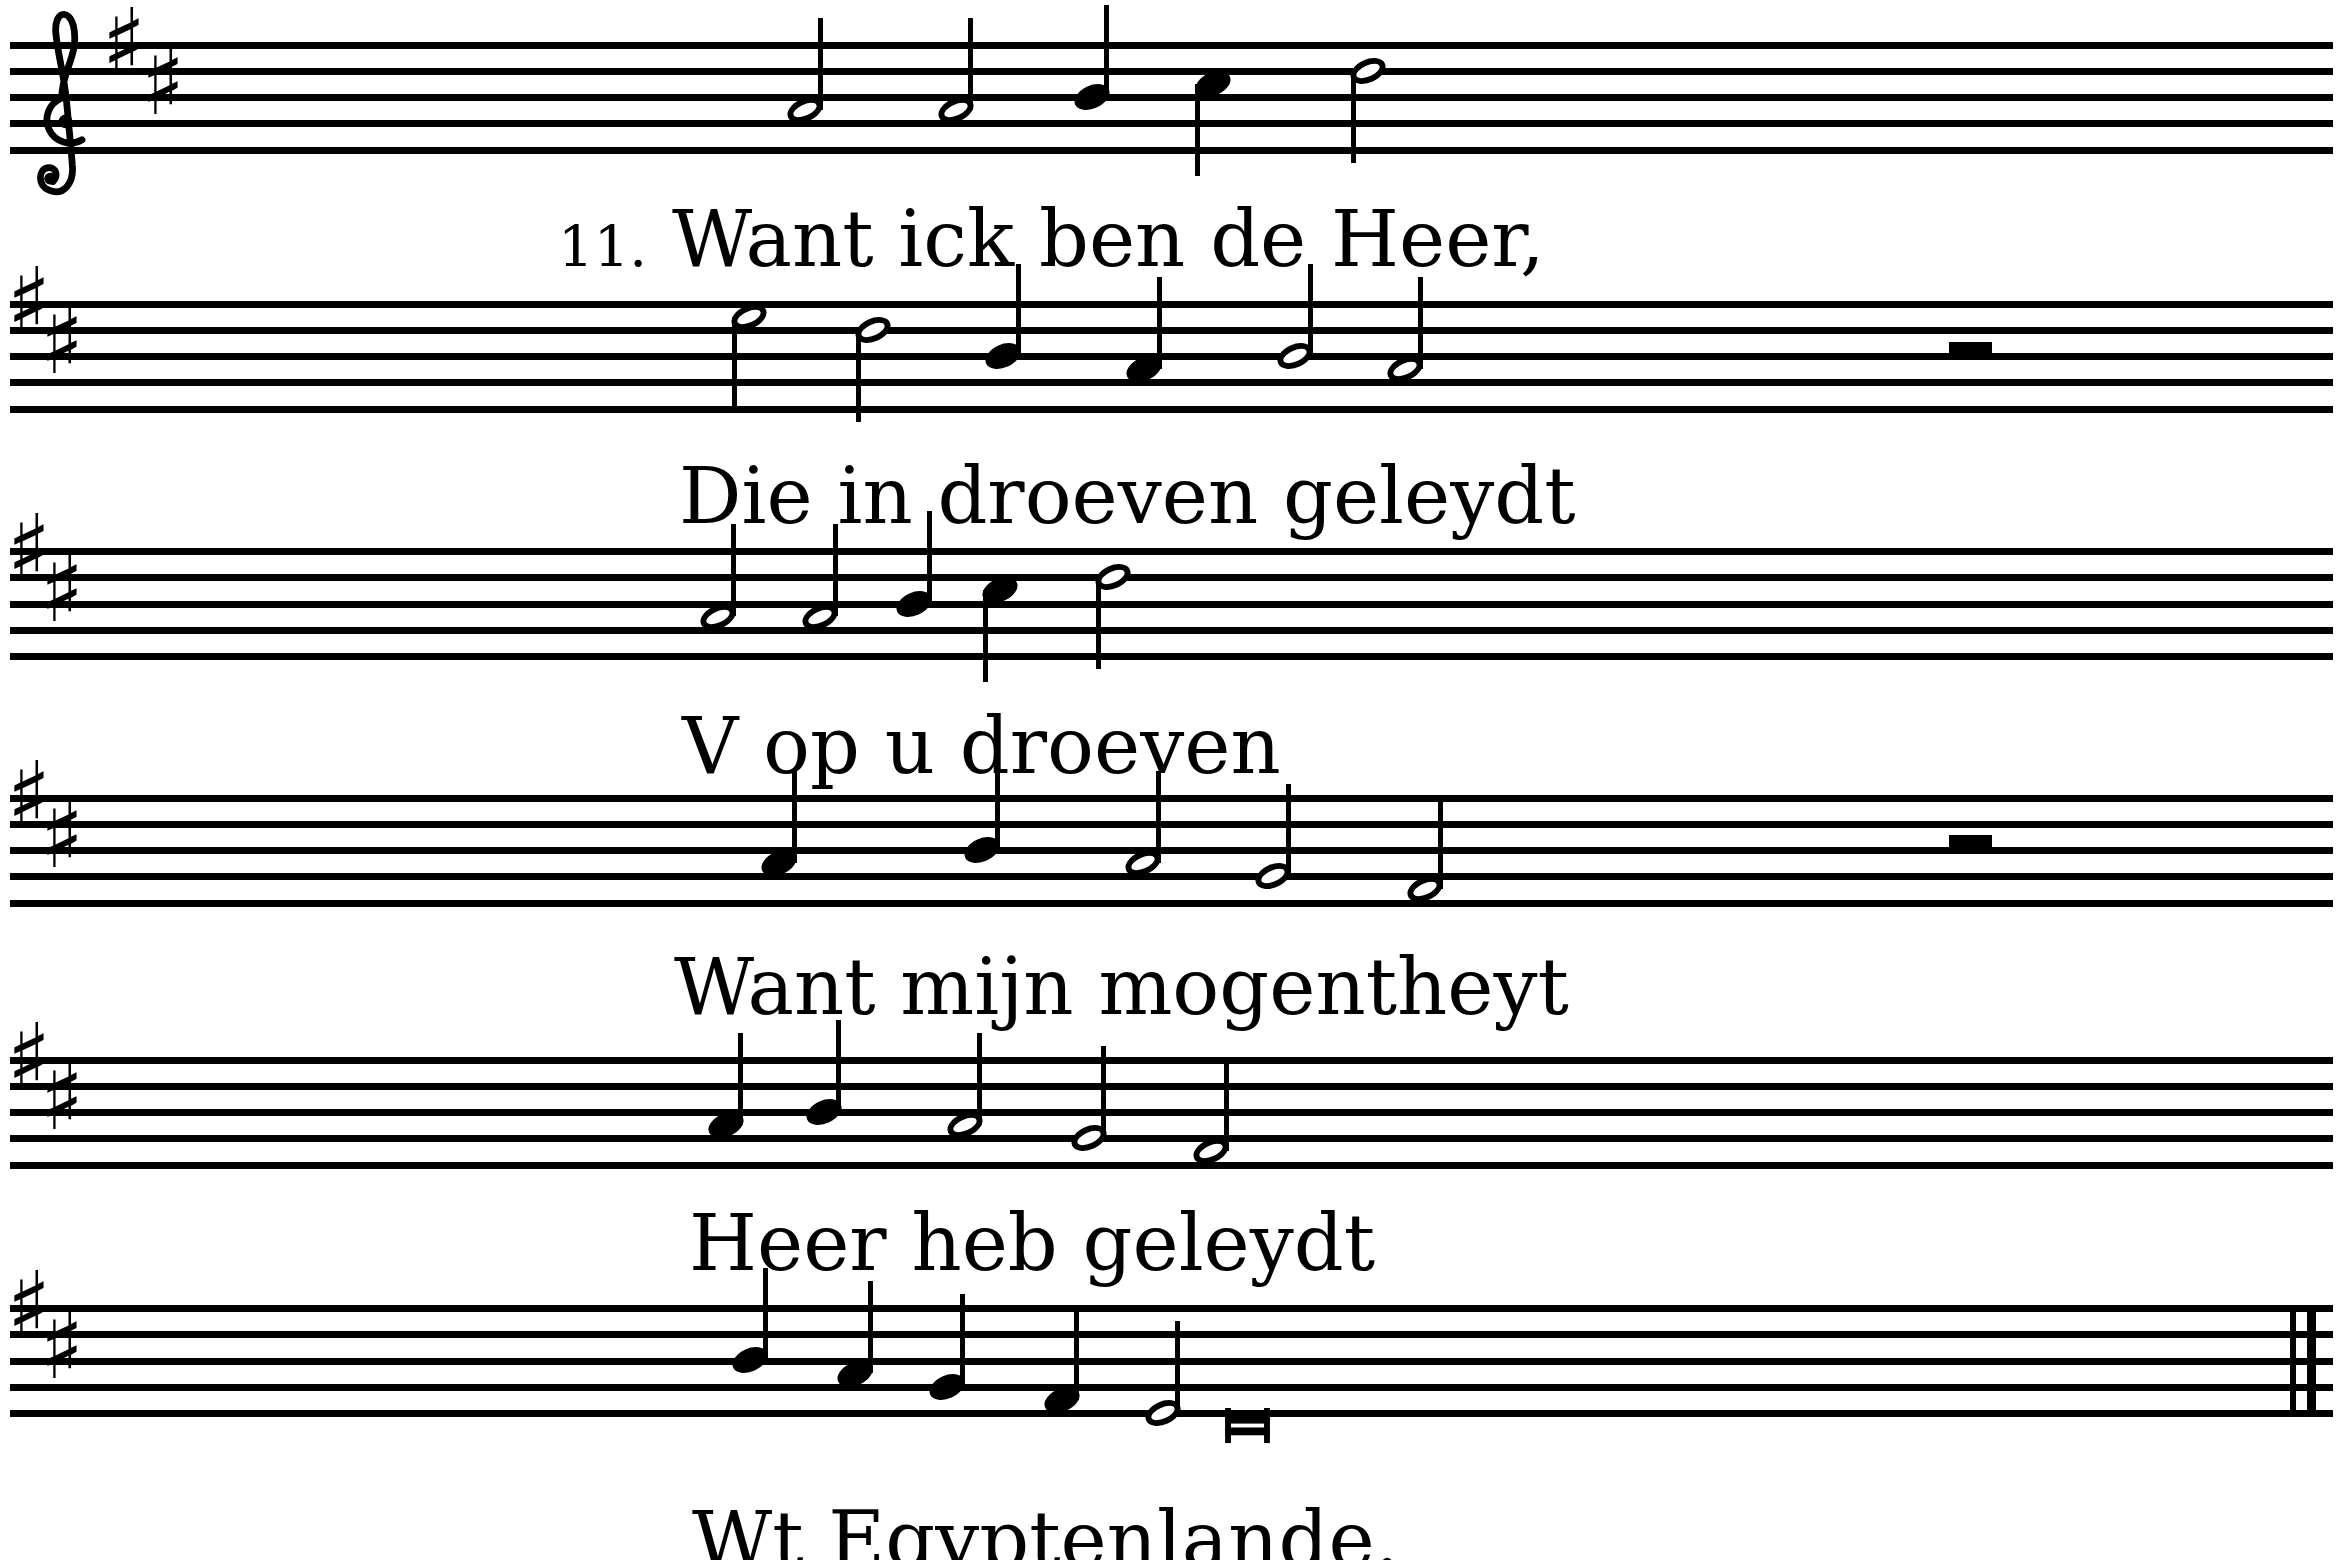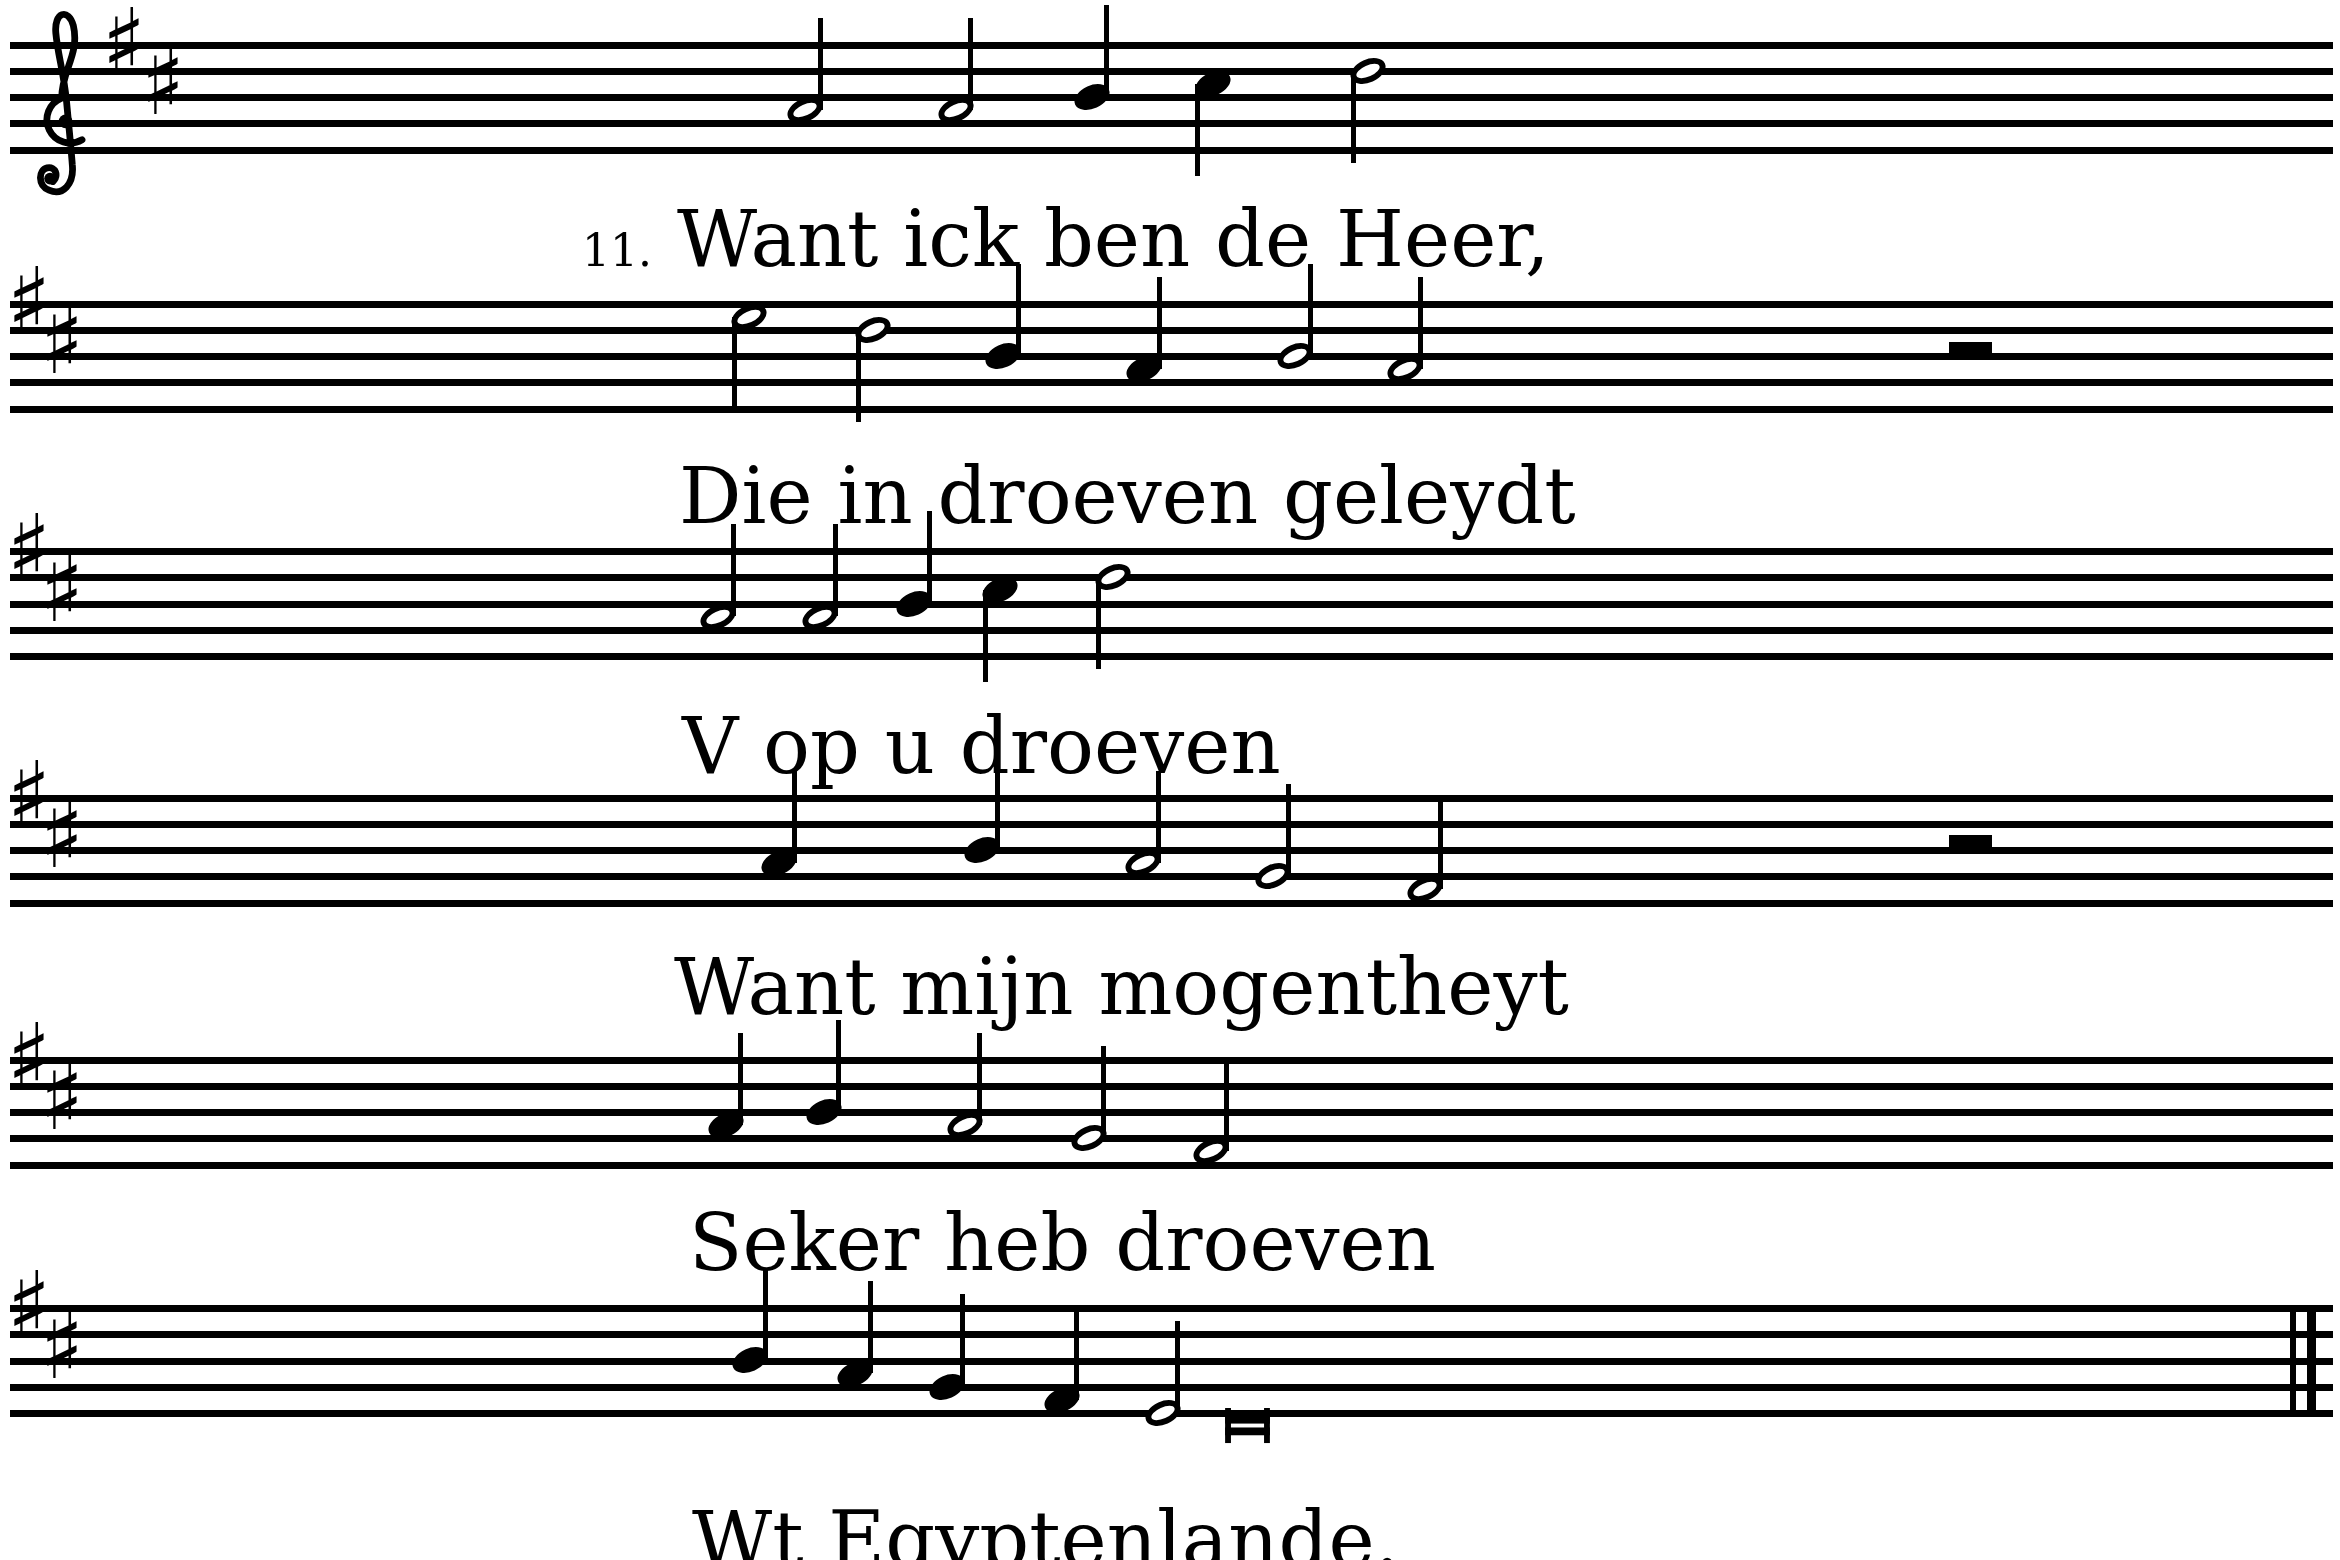--- a/index.html
+++ b/index.html
@@ -9,21 +9,21 @@
   .notehead{position:absolute;width:37px;height:23px;border-radius:50%;
             transform:translate(-50%,-50%) rotate(-24deg);}
   .notehead.quarter{background:#000;}
   .notehead.half{border:6.8px solid #000;background:#fff;box-sizing:border-box;}
   .stem{position:absolute;width:4.9px;background:#000;}
   .sharp{position:absolute;font-family:"DejaVu Sans","Liberation Sans",sans-serif;
          font-size:93px;line-height:1;transform:translate(-50%,-54%);}
   .half-rest{position:absolute;width:43px;height:14.6px;background:#000;}
   .barline{position:absolute;background:#000;}
   .lyric-line{position:absolute;font-size:78px;line-height:1.1;white-space:nowrap;color:#000;}
-  .lyric-line .num{font-size:44px;margin-right:25px;margin-left:24px;}
+  .lyric-line .num{font-size:56px;margin-right:25px;}
 </style>
 </head>
 <body>
 
 <div id="page">
   <section class="system">
     <div class="staff">
         <div class="staff-line" style="position: absolute; left: 9.7px; top: 42px; width: 2323px;"></div>
         <div class="staff-line" style="position: absolute; left: 9.7px; top: 68px; width: 2323px;"></div>
         <div class="staff-line" style="position: absolute; left: 9.7px; top: 94px; width: 2323px;"></div>
@@ -132,21 +132,21 @@
         <div class="stem" style="position: absolute; left: 738px; top: 1033px; height: 92px;"></div>
         <div class="notehead quarter" style="position: absolute; left: 824px; top: 1112px;"></div>
         <div class="stem" style="position: absolute; left: 836px; top: 1020px; height: 92px;"></div>
         <div class="notehead half" style="position: absolute; left: 965px; top: 1125px;"></div>
         <div class="stem" style="position: absolute; left: 977px; top: 1033px; height: 92px;"></div>
         <div class="notehead half" style="position: absolute; left: 1089px; top: 1138px;"></div>
         <div class="stem" style="position: absolute; left: 1101px; top: 1046px; height: 92px;"></div>
         <div class="notehead half" style="position: absolute; left: 1211px; top: 1151px;"></div>
         <div class="stem" style="position: absolute; left: 1224px; top: 1059px; height: 92px;"></div>
       </div>
-    <div class="lyric-line" style="left:689px;top:1201px"><span>Seker heb droeven</span></div>
+    <div class="lyric-line" style="left:689px;top:1201px"><span>Heer heb geleydt</span></div>
   </section>
   <section class="system">
     <div class="staff">
         <div class="staff-line" style="position: absolute; left: 9.7px; top: 1305px; width: 2323px;"></div>
         <div class="staff-line" style="position: absolute; left: 9.7px; top: 1331px; width: 2323px;"></div>
         <div class="staff-line" style="position: absolute; left: 9.7px; top: 1358px; width: 2323px;"></div>
         <div class="staff-line" style="position: absolute; left: 9.7px; top: 1384px; width: 2323px;"></div>
         <div class="staff-line" style="position: absolute; left: 9.7px; top: 1410px; width: 2323px;"></div>
         <div class="sharp" style="position: absolute; left: 29px; top: 1310px;">♯</div>
         <div class="sharp" style="position: absolute; left: 62px; top: 1350px;">♯</div>

